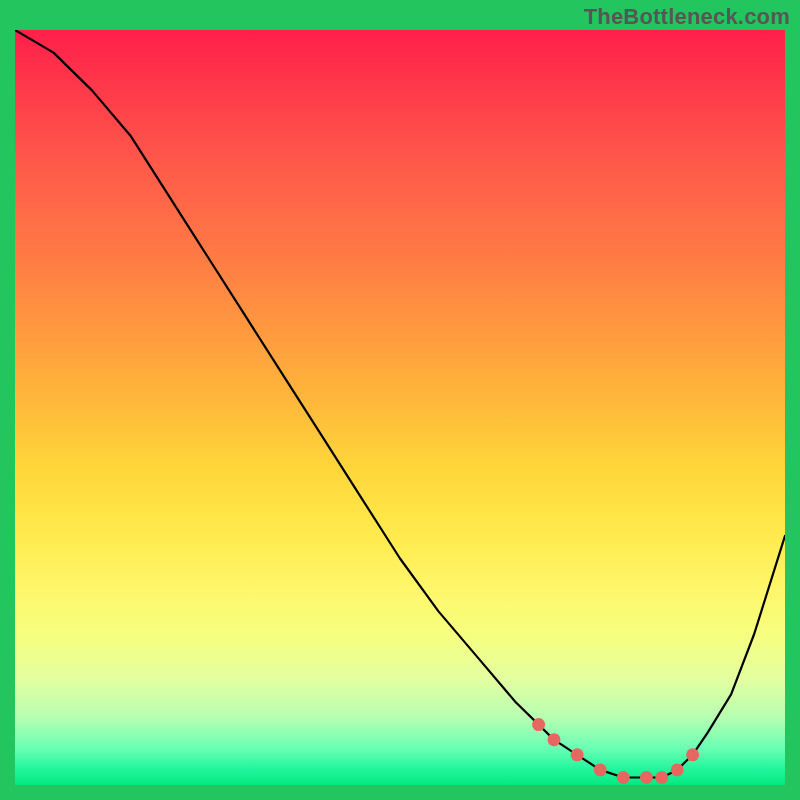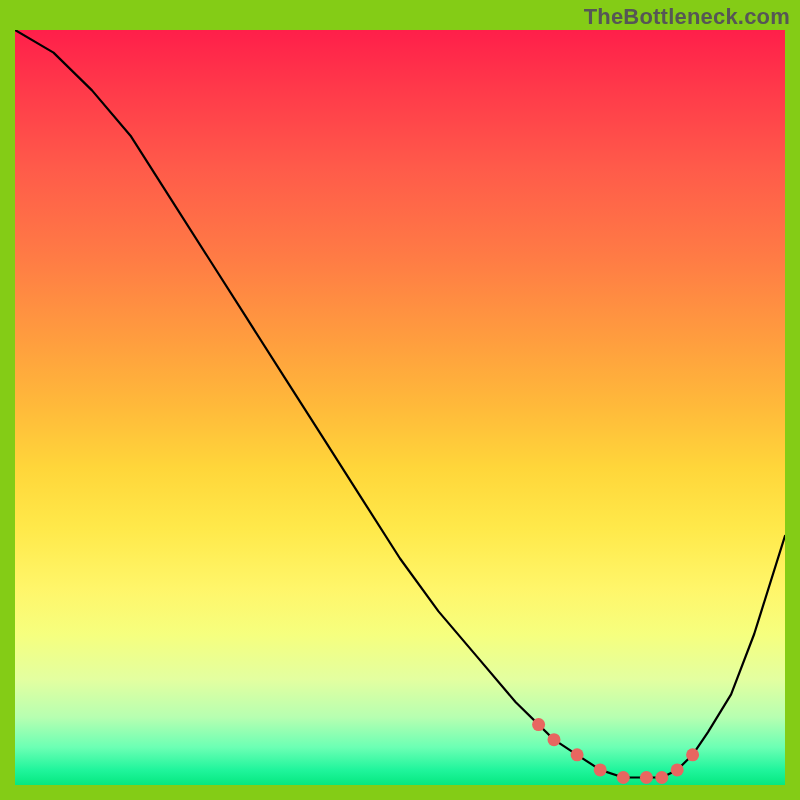--- a/index.html
+++ b/index.html
@@ -1,21 +1,21 @@
 <!DOCTYPE html>
 <html><head>
 <meta charset="utf-8">
 <style>
   * { margin: 0; padding: 0; box-sizing: border-box; }
   html, body { width: 800px; height: 800px; overflow: hidden; background: #fff; }
   .canvas {
     position: relative;
     width: 800px;
     height: 800px;
-    background: #84cc16;
+    background: #22c55e;
   }
   .watermark {
     position: absolute;
     top: 4px;
     right: 10px;
     font-family: Arial, Helvetica, sans-serif;
     font-size: 22px;
     font-weight: bold;
     color: #565656;
     letter-spacing: 0.2px;

